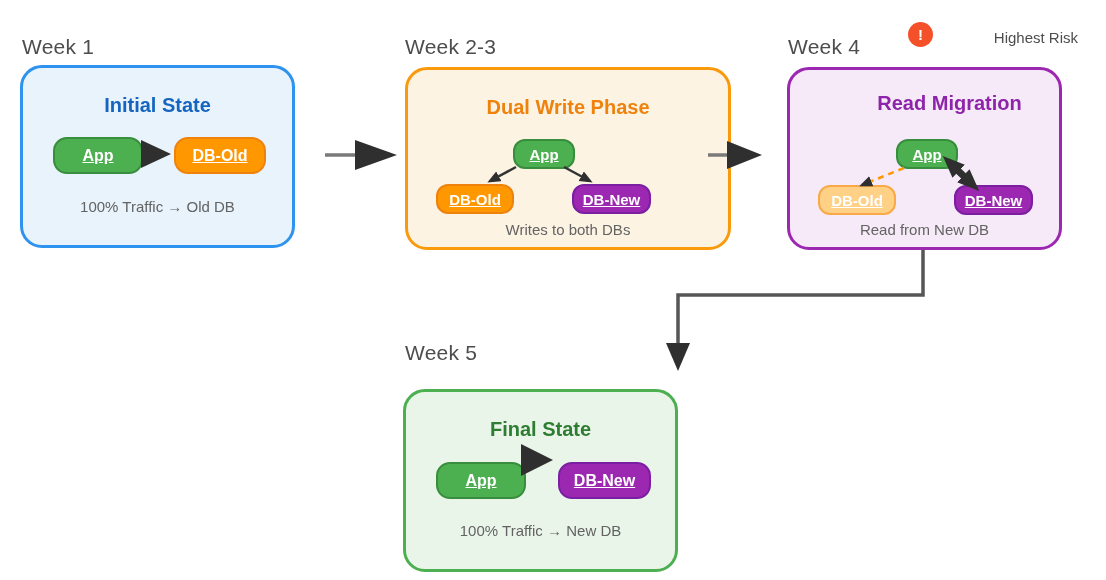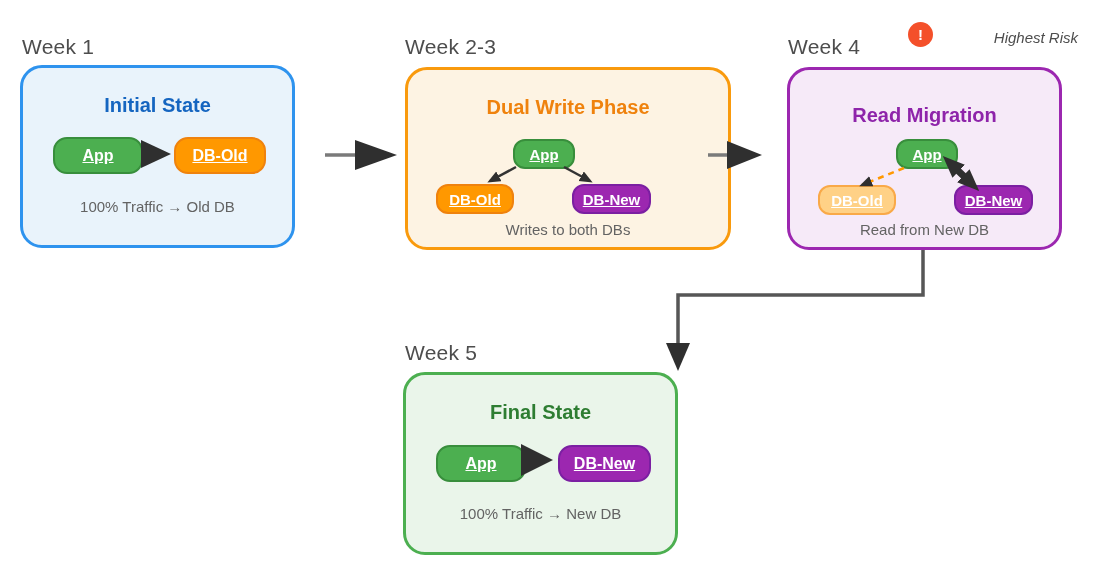--- a/index.html
+++ b/index.html
@@ -24,21 +24,21 @@
 
   .pill{position:absolute;box-sizing:border-box;border-radius:14px;display:flex;align-items:center;justify-content:center;color:#ffffff;font-weight:bold;border:2px solid;text-decoration:underline;}
   .pill-lg{font-size:16px;}
   .pill-sm{font-size:15px;border-radius:12px;}
   .pill-app{background:#4caf50;border-color:#388e3c;}
   .pill-dbold{background:#ff9800;border-color:#ef820d;}
   .pill-dbnew{background:#9c27b0;border-color:#7b1fa2;}
   .pill-dbold-faded{background:#ffd186;border-color:#f9a948;}
 
   .risk-icon{position:absolute;width:25px;height:25px;border-radius:50%;background:#f4502a;color:#ffffff;display:flex;align-items:center;justify-content:center;font-size:15px;font-weight:bold;}
-  .risk-label{position:absolute;font-size:15px;color:#4d4d4d;text-align:right;font-style:italic;}
+  .risk-label{position:absolute;font-size:15px;color:#4d4d4d;text-align:right;}
 
   .arrow-layer{position:absolute;left:0;top:0;width:1106px;height:580px;pointer-events:none;}
 </style>
 </head>
 <body>
 
 <div class="canvas">
 
   <div class="week-label" style="left:22px;top:35px;">Week 1</div>
   <div class="week-label" style="left:405px;top:35px;">Week 2-3</div>
@@ -69,34 +69,34 @@
     <div class="pill pill-sm pill-dbold" style="left:28px;top:114px;width:78px;height:30px;">
       <span>DB-Old</span>
     </div>
     <div class="pill pill-sm pill-dbnew" style="left:164px;top:114px;width:79px;height:30px;">
       <span>DB-New</span>
     </div>
     <div class="caption" style="top:151px;">Writes to both DBs</div>
   </div>
 
   <div class="panel panel-purple" style="left:787px;top:67px;width:275px;height:183px;">
-    <div class="panel-title title-purple" style="top:34px;">Read Migration</div>
+    <div class="panel-title title-purple" style="top:22px;padding-left:25px;">Read Migration</div>
     <div class="pill pill-sm pill-app" style="left:106px;top:69px;width:62px;height:30px;">
       <span>App</span>
     </div>
     <div class="pill pill-sm pill-dbold-faded" style="left:28px;top:115px;width:78px;height:30px;">
       <span>DB-Old</span>
     </div>
     <div class="pill pill-sm pill-dbnew" style="left:164px;top:115px;width:79px;height:30px;">
       <span>DB-New</span>
     </div>
     <div class="caption" style="top:151px;">Read from New DB</div>
   </div>
 
-  <div class="panel panel-green" style="left:403px;top:372px;width:275px;height:183px;">
+  <div class="panel panel-green" style="left:403px;top:389px;width:275px;height:183px;">
     <div class="panel-title title-green" style="top:26px;">Final State</div>
     <div class="pill pill-lg pill-app" style="left:30px;top:70px;width:90px;height:37px;">
       <span>App</span>
     </div>
     <div class="pill pill-lg pill-dbnew" style="left:152px;top:70px;width:93px;height:37px;">
       <span>DB-New</span>
     </div>
     <div class="caption" style="top:130px;">100% Traffic → New DB</div>
   </div>
 

